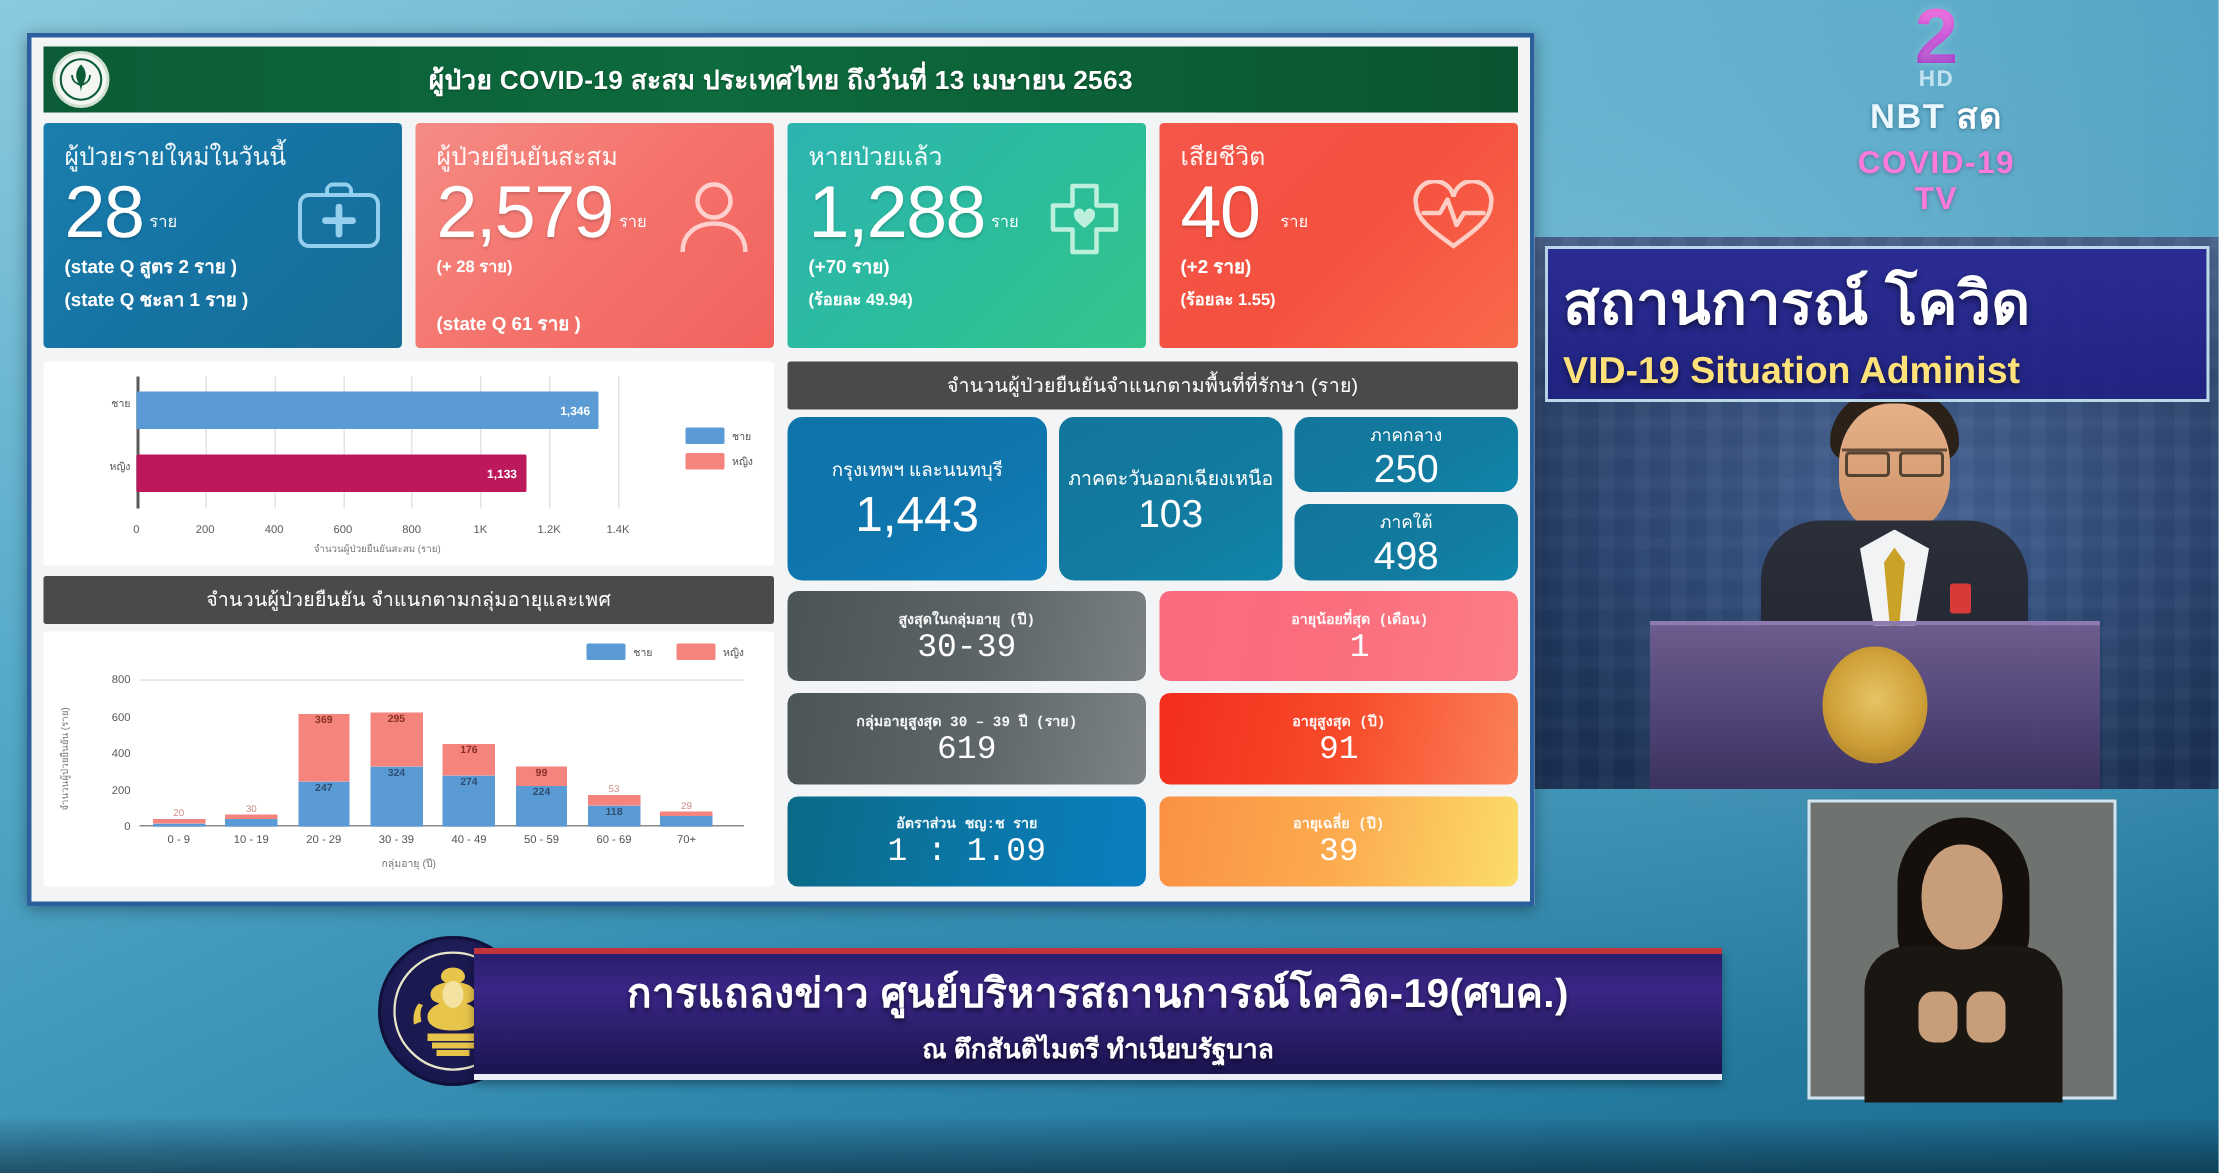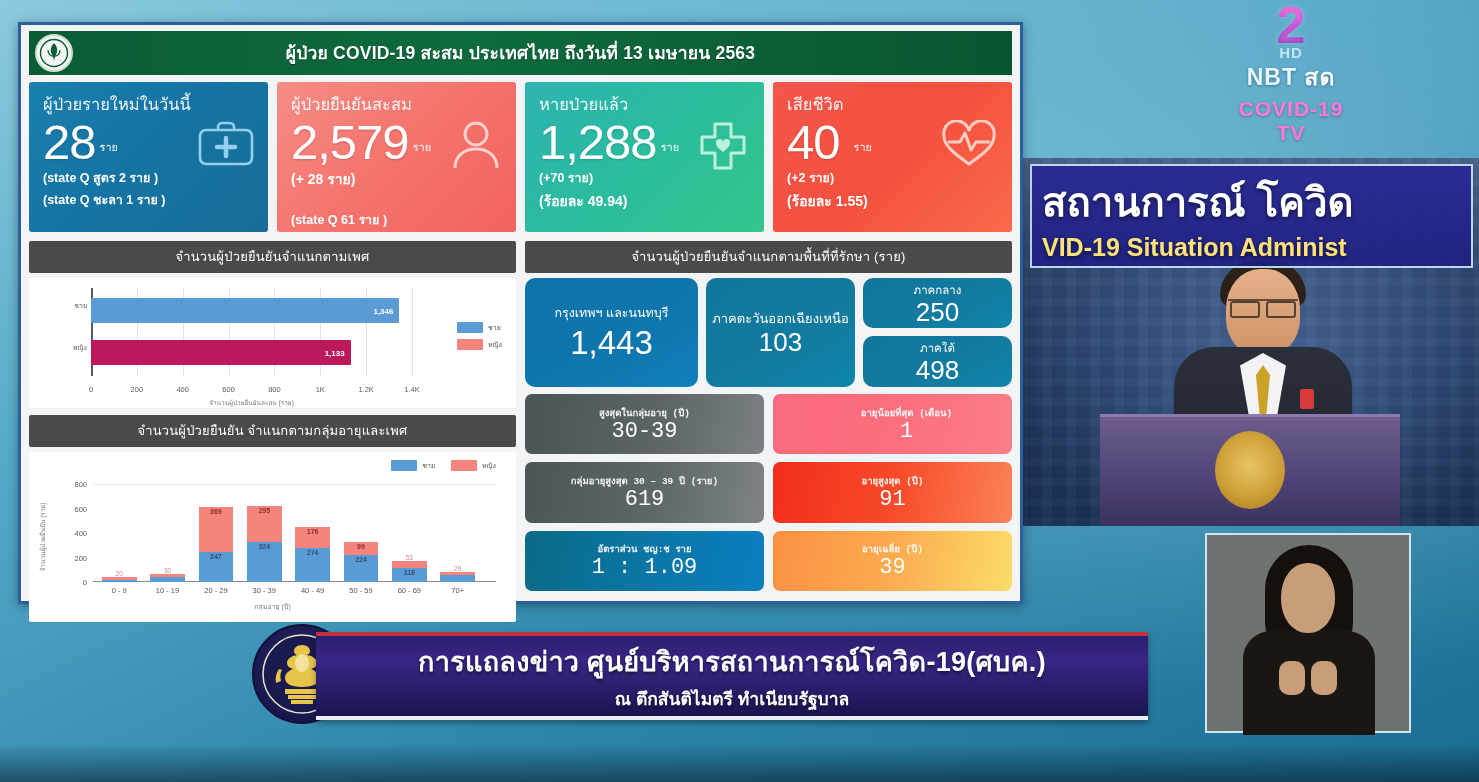--- a/index.html
+++ b/index.html
@@ -62,21 +62,21 @@
   .kpi.death { background: linear-gradient(135deg,#f4564a 0%, #f4503f 50%, #f96a4a 100%); }
 
   .kpi-label { font-size: 16.5px; color: rgba(255,255,255,.93); margin-bottom: 2px; }
   .kpi-main { display: flex; align-items: flex-start; }
   .kpi-num {
     font-size: 49px; font-weight: 300; line-height: .96; letter-spacing: -1px;
     text-shadow: 0 1px 2px rgba(0,0,0,.18);
   }
   .kpi-unit { font-size: 11px; align-self: flex-end; padding: 0 0 10px 4px; opacity:.95; }
   .kpi-sub { font-size: 12.5px; font-weight: bold; margin-top: 2px; }
-  .kpi-sub.small { font-size: 14px; font-weight: bold; }
+  .kpi-sub.small { font-size: 11px; font-weight: bold; }
   .kpi-icon { position: absolute; right: 14px; top: 38px; opacity: .92; }
   .kpi-icon svg { display:block; }
 
   
   .slide-body { display: flex; gap: 9px; margin-top: 9px; height: 350px; }
   .col { flex: 1; display: flex; flex-direction: column; gap: 7px; }
 
   .sec-title {
     background: #4a4a4a; color: #fff; text-align: center;
     font-size: 13px; padding: 5px 0 6px; border-radius: 2px;
@@ -399,21 +399,20 @@
         </svg>
       </div>
     </div>
   </div>
 
   <div class="slide-body">
 
     <div class="col">
 
       <div style="display:flex;flex-direction:column;flex:1;gap:5px;">
-        <div class="sec-title">จำนวนผู้ป่วยยืนยันจำแนกตามเพศ</div>
         <div class="chart-box">
           <div class="hbar-wrap">
             <div class="hbar-cat" style="top:16px">ชาย</div>
             <div class="hbar-cat" style="top:58px">หญิง</div>
 
             <div class="hbar-plot">
               <div class="hbar-grid">
                 <i style="left:14.28%"></i>
                   <i style="left:28.57%"></i>
                   <i style="left:42.85%"></i>

